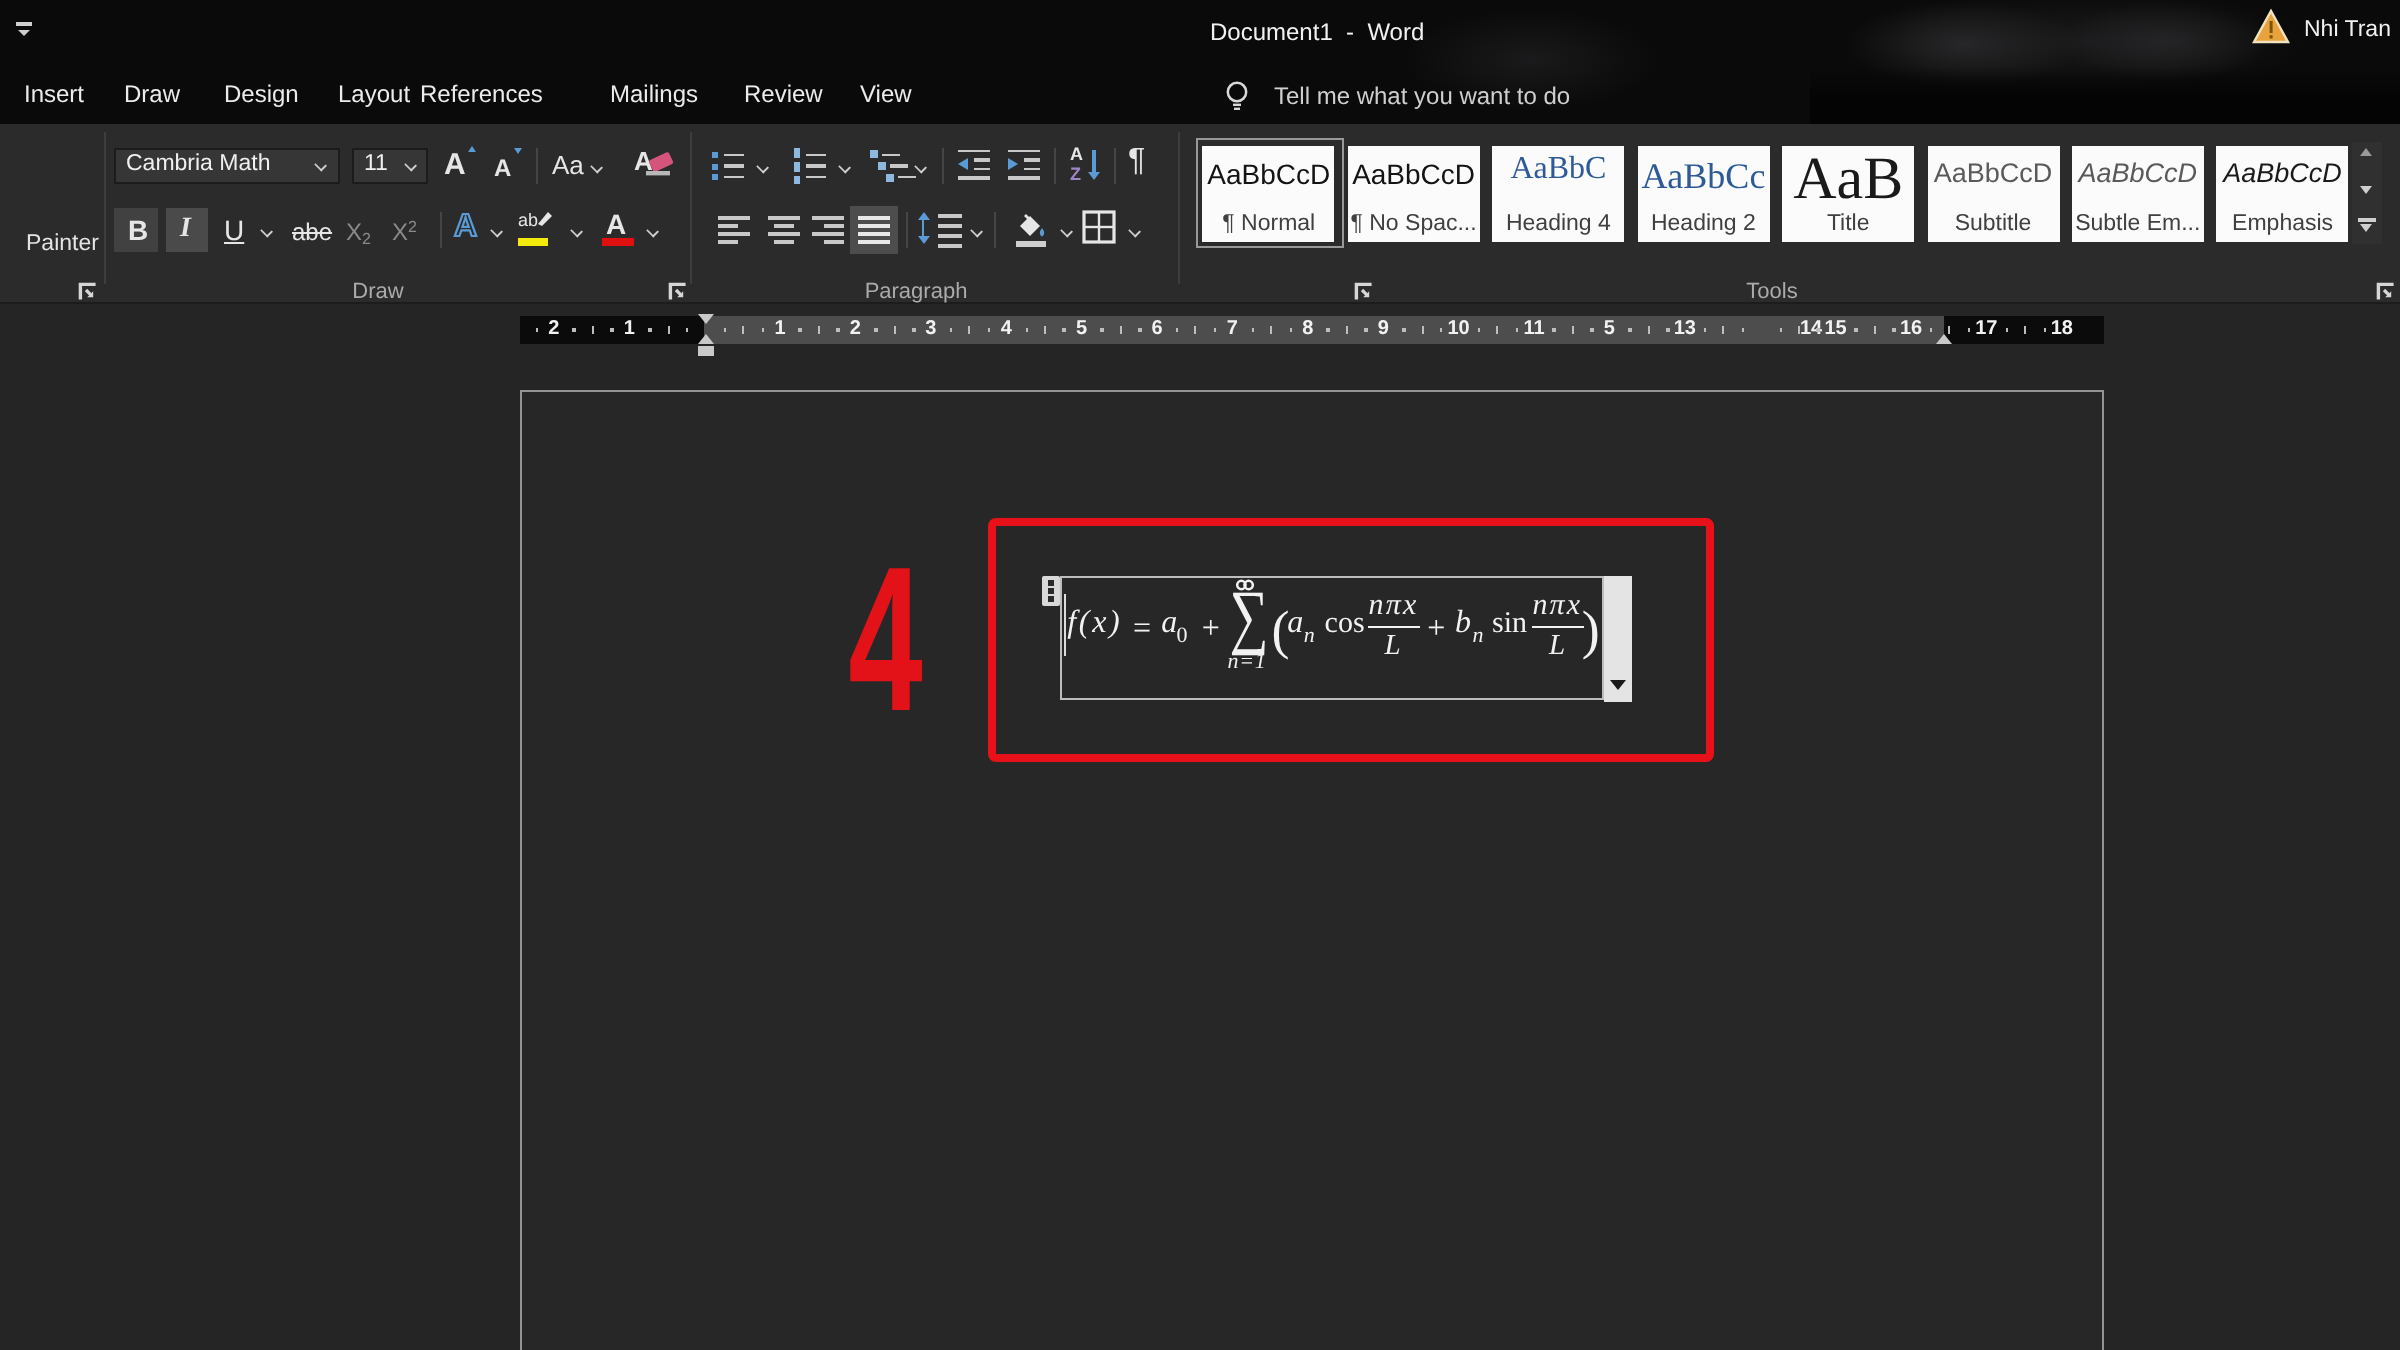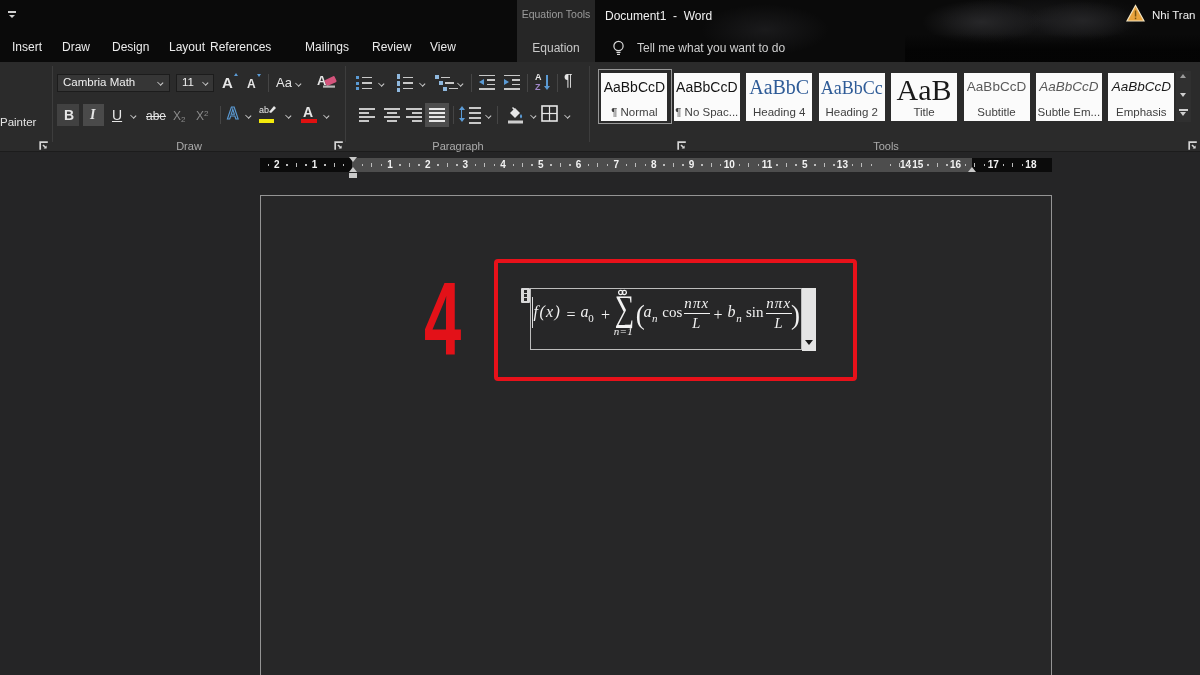--- a/index.html
+++ b/index.html
@@ -82,24 +82,20 @@
     <div class="abs" style="left:9px;top:15px;width:0;height:0;border-left:3px solid transparent;border-right:3px solid transparent;border-top:3.5px solid #cfcfcf;"></div>
     <span class="tab" style="left:12px;">Insert</span>
     <span class="tab" style="left:62px;">Draw</span>
     <span class="tab" style="left:112px;">Design</span>
     <span class="tab" style="left:169px;">Layout</span>
     <span class="tab" style="left:210px;">References</span>
     <span class="tab" style="left:305px;">Mailings</span>
     <span class="tab" style="left:372px;">Review</span>
     <span class="tab" style="left:430px;">View</span>
     <span class="tab" style="left:498px;margin-top:20px;">Help</span>
-    <div id="eqpanel">
-      <div class="t1">Equation Tools</div>
-      <div class="t2">Equation</div>
-    </div>
     <div id="doctitle">Document1&nbsp; -&nbsp; Word</div>
     <svg class="abs" style="left:610px;top:39px;" width="17" height="18" viewBox="0 0 17 18">
       <circle cx="8.5" cy="7" r="4.6" fill="none" stroke="#d8d8d8" stroke-width="1.25"></circle>
       <line x1="6.5" y1="13.4" x2="10.5" y2="13.4" stroke="#d8d8d8" stroke-width="1.2"></line>
       <line x1="7" y1="15.4" x2="10" y2="15.4" stroke="#d8d8d8" stroke-width="1.2"></line>
     </svg>
     <div id="tellme">Tell me what you want to do</div>
     <svg class="abs" style="left:1126px;top:4px;" width="19" height="19" viewBox="0 0 19 19">
       <path d="M9.5 1.5 L18 17 L1 17 Z" fill="#e8a33d" stroke="#f2e3c0" stroke-width="1.2"></path>
       <rect x="8.8" y="6.5" width="1.5" height="6" fill="#7a5410"></rect>
@@ -108,21 +104,21 @@
     <div id="username">Nhi Tran</div>
   </div>
 
   <div id="ribbon">
     <div class="vsep" style="left:52px;"></div>
     <div class="vsep" style="left:345px;"></div>
     <div class="vsep" style="left:589px;"></div>
     <div class="glabel" style="left:159px;width:60px;">Draw</div>
     <div class="glabel" style="left:418px;width:80px;">Paragraph</div>
     <div class="glabel" style="left:856px;width:60px;">Tools</div>
-    <div class="icontxt" style="left:0px;top:54px;font-size:11.5px;color:#e4e4e4;">Painter</div>
+    <div class="icontxt" style="left:0px;top:54px;font-size:11.5px;color:#e4e4e4;padding-left:13px;">Painter</div>
 
     <svg class="abs" style="left:39px;top:79px;" width="9" height="9" viewBox="0 0 9 9">
       <path d="M1.2 8.8 V1.2 H8.8" fill="none" stroke="#d6d6d6" stroke-width="1.7"></path>
       <path d="M4 4 L6.8 6.8" stroke="#d6d6d6" stroke-width="1.6"></path>
       <path d="M7.6 4.6 V7.6 H4.6 Z" fill="#d6d6d6"></path>
     </svg>
     <svg class="abs" style="left:334px;top:79px;" width="9" height="9" viewBox="0 0 9 9">
       <path d="M1.2 8.8 V1.2 H8.8" fill="none" stroke="#d6d6d6" stroke-width="1.7"></path>
       <path d="M4 4 L6.8 6.8" stroke="#d6d6d6" stroke-width="1.6"></path>
       <path d="M7.6 4.6 V7.6 H4.6 Z" fill="#d6d6d6"></path>
@@ -275,21 +271,21 @@
     <div class="abs" style="left:597.5px;top:7.3px;width:74px;height:55px;border:1px solid #989898;"></div>
     <div class="stylecard" style="left:601.4px;">
         <div class="sample" style="top:6px;font-size:14px;color:#141414;font-style:normal;font-weight:normal;font-family:'Liberation Sans',sans-serif;">AaBbCcD</div>
         <div class="slabel">¶ Normal</div>
       </div>
     <div class="stylecard" style="left:673.8px;">
         <div class="sample" style="top:6px;font-size:14px;color:#141414;font-style:normal;font-weight:normal;font-family:'Liberation Sans',sans-serif;">AaBbCcD</div>
         <div class="slabel">¶ No Spac...</div>
       </div>
     <div class="stylecard" style="left:746.2px;">
-        <div class="sample" style="top:3px;font-size:20px;color:#2e5b97;font-style:normal;font-weight:normal;font-family:'Liberation Serif',serif;">AaBbC</div>
+        <div class="sample" style="top:3px;font-size:16px;color:#2e5b97;font-style:normal;font-weight:normal;font-family:'Liberation Serif',serif;">AaBbC</div>
         <div class="slabel">Heading 4</div>
       </div>
     <div class="stylecard" style="left:818.7px;">
         <div class="sample" style="top:5px;font-size:18px;color:#2e5b97;font-style:normal;font-weight:normal;font-family:'Liberation Serif',serif;">AaBbCc</div>
         <div class="slabel">Heading 2</div>
       </div>
     <div class="stylecard" style="left:891.1px;">
         <div class="sample" style="top:0px;font-size:30px;color:#1a1a1a;font-style:normal;font-weight:normal;font-family:'Liberation Serif',serif;">AaB</div>
         <div class="slabel">Title</div>
       </div>

